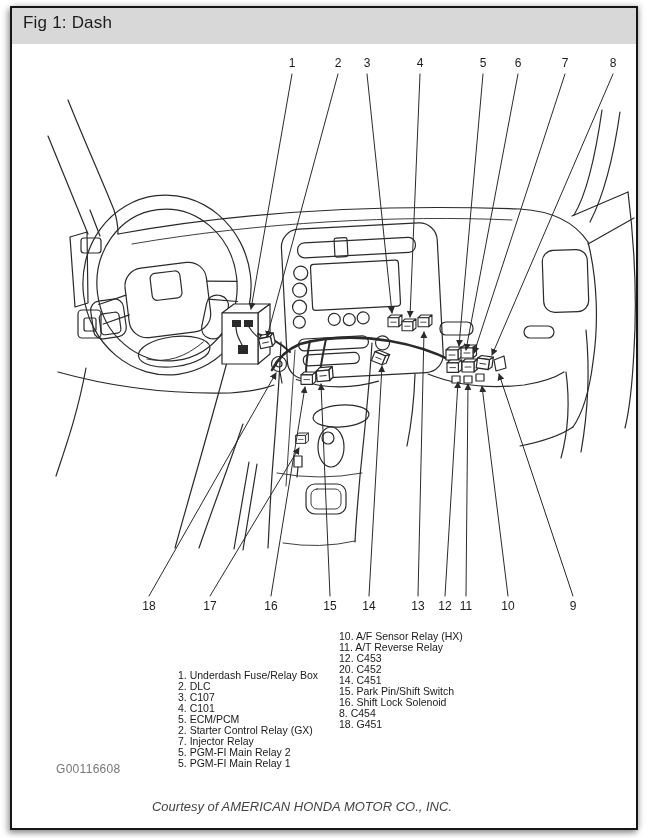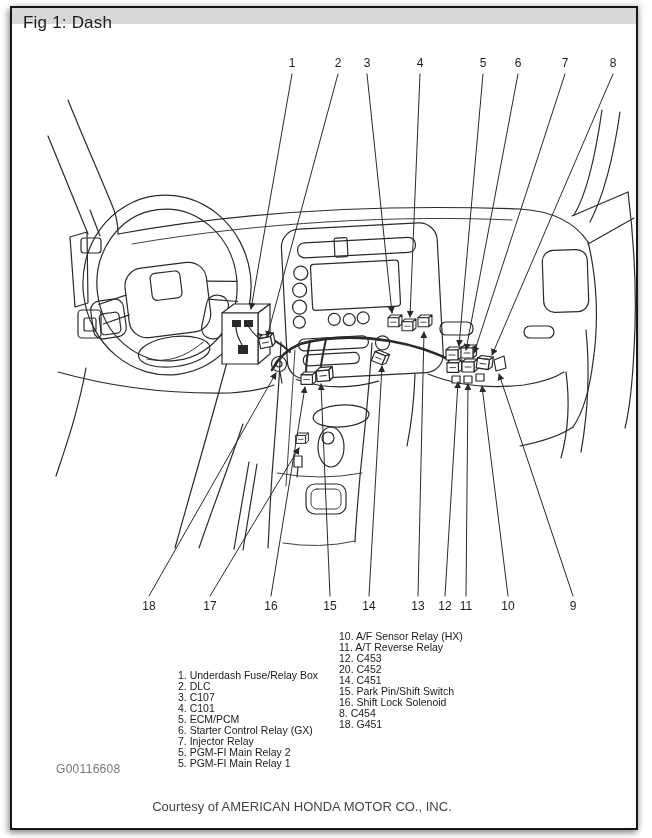--- a/index.html
+++ b/index.html
@@ -9,21 +9,21 @@
     background:#fff;
     font-family:"Liberation Sans",sans-serif;
     overflow:hidden;
   }
   .frame{
     position:absolute;left:10px;top:6px;width:624px;height:820px;
     background:#fff;border:2px solid #161616;
     box-shadow:-3px 3px 6px rgba(0,0,0,.28), 3px -2px 5px rgba(0,0,0,.12), 0 3px 5px rgba(0,0,0,.2);
   }
   .titlebar{
-    position:absolute;left:12px;top:8px;width:624px;height:16px;
+    position:absolute;left:12px;top:8px;width:624px;height:36px;
     background:#d8d8d8;
     line-height:30px;
     font-size:17px;color:#1c1c1c;
     padding-left:11px;box-sizing:border-box;
     letter-spacing:.2px;
   }
   #diag{position:absolute;left:0;top:0;width:652px;height:838px;}
   #diag *{fill:none;stroke:#2a2a2a;stroke-width:1.2;stroke-linejoin:round;stroke-linecap:round;}
   #diag .w{fill:#fff;}
   #diag .d{fill:#2a2a2a;stroke:none;}
@@ -39,21 +39,21 @@
     white-space:nowrap;
   }
   .legend-left{left:178px;margin-top:39px;}
   .legend-right{left:339px;}
   .figcode{
     position:absolute;left:56px;top:762px;
     font-size:12px;color:#777;letter-spacing:.3px;
   }
   .credit{
     position:absolute;left:12px;top:799px;width:580px;
-    text-align:center;font-size:13px;color:#444;
+    text-align:center;font-size:13px;color:#444;font-style:italic;
   }
 </style>
 </head>
 <body>
 
 <div class="frame"></div>
 
 <div class="titlebar">
   <span>Fig 1: Dash</span>
 </div>
@@ -253,21 +253,21 @@
     <text x="573" y="610">9</text>
   </g>
 </svg>
 
 <div class="legend-col legend-left">
   <div>1. Underdash Fuse/Relay Box</div>
   <div>2. DLC</div>
   <div>3. C107</div>
   <div>4. C101</div>
   <div>5. ECM/PCM</div>
-  <div>6. Starter Control Relay (GX)</div>
+  <div>2. Starter Control Relay (GX)</div>
   <div>7. Injector Relay</div>
   <div>5. PGM-FI Main Relay 2</div>
   <div>5. PGM-FI Main Relay 1</div>
 </div>
 <div class="legend-col legend-right">
   <div>10. A/F Sensor Relay (HX)</div>
   <div>11. A/T Reverse Relay</div>
   <div>12. C453</div>
   <div>20. C452</div>
   <div>14. C451</div>

